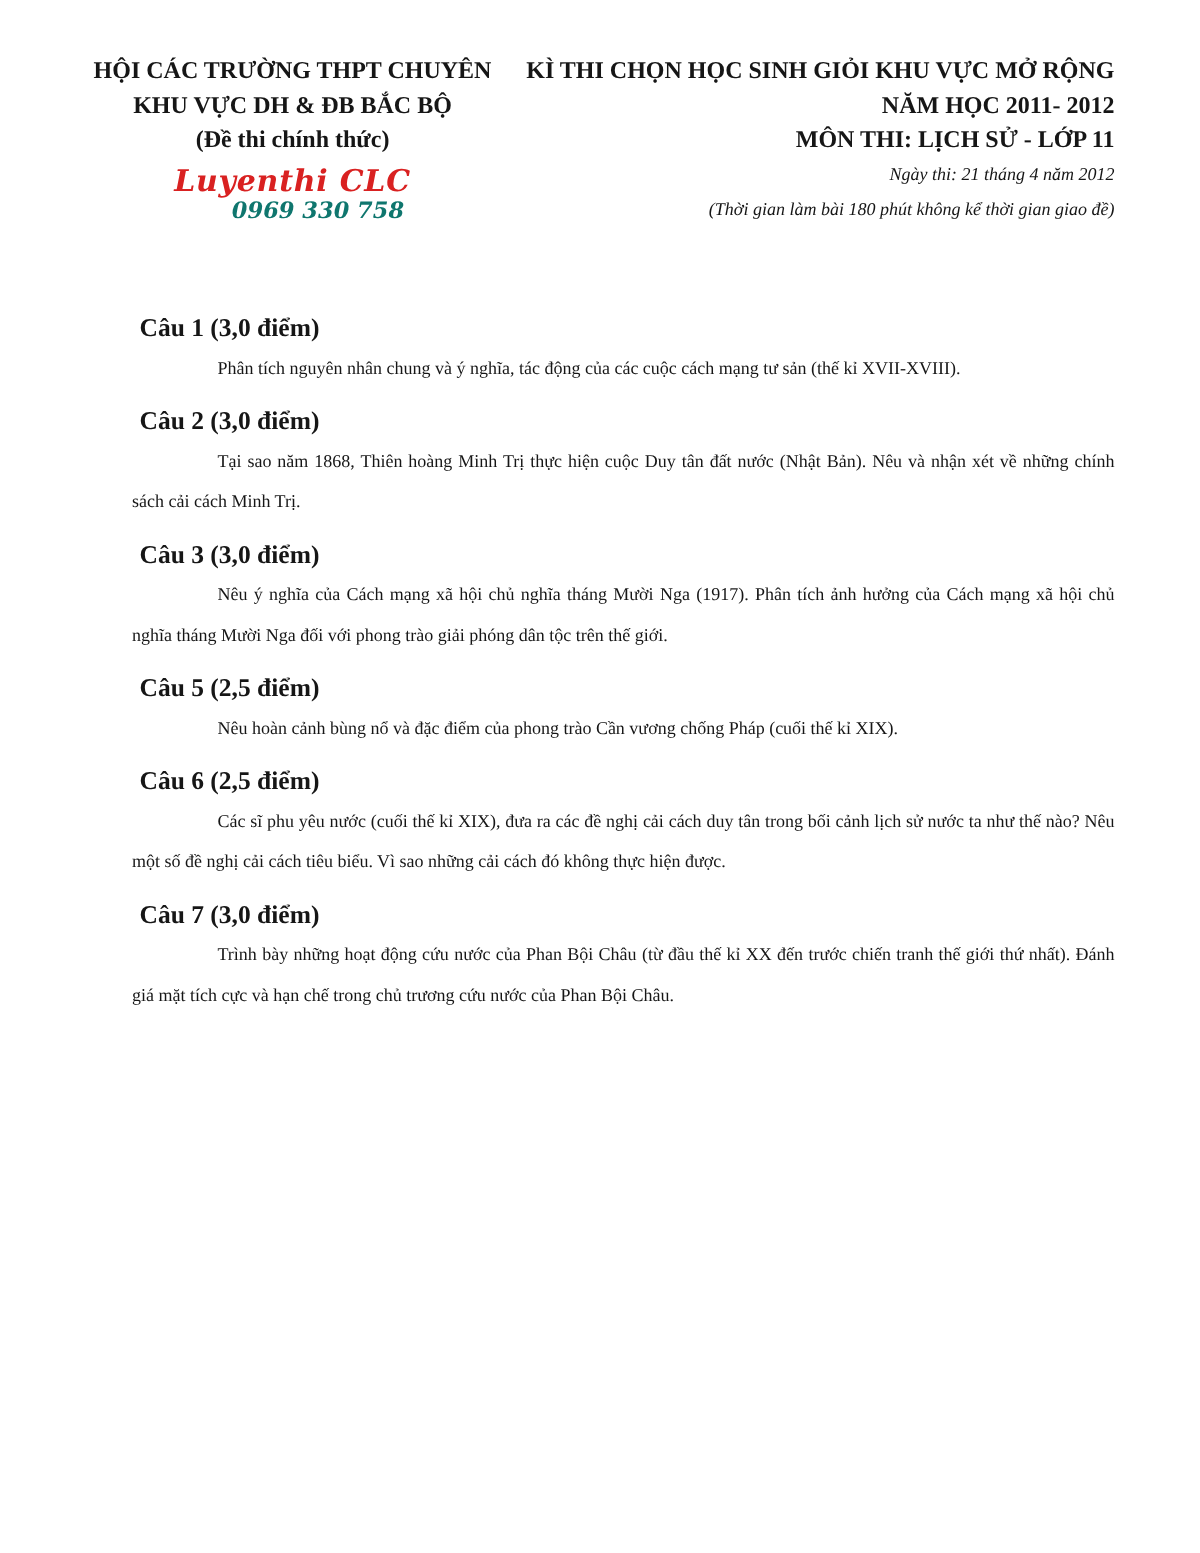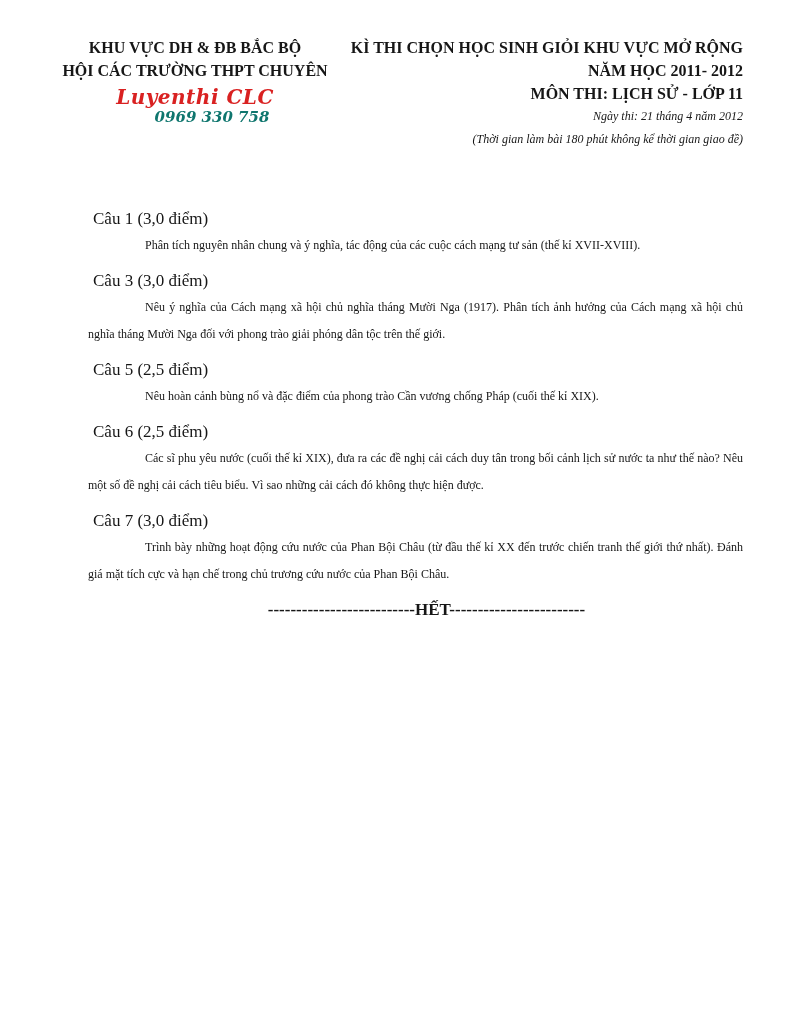--- a/index.html
+++ b/index.html
@@ -38,21 +38,21 @@
       font-size: 15px;
       line-height: 17px;
       padding-left: 34px;
       color: #0f766e;
     }
 
     
     main { margin: 54px 0 0 43px; width: 655px; }
     .q-heading {
       font-size: 17px;
-      font-weight: normal;
+      font-weight: bold;
       line-height: 27px;
       margin: 8px 0 0 5px;
     }
     .q:first-child .q-heading { margin-top: 0; }
     .q-body {
       margin: 0;
       font-size: 12px;
       line-height: 27px;
       text-align: justify;
       text-indent: 57px;
@@ -68,41 +68,46 @@
       font-weight: bold;
     }
   </style>
 </head>
 <body>
 
 <div class="page">
 
   <div class="header">
     <div class="header-left">
+      <div class="h-bold">HỘI CÁC TRƯỜNG THPT CHUYÊN</div>
       <div class="h-bold">KHU VỰC DH &amp; ĐB BẮC BỘ</div>
-      <div class="h-bold">HỘI CÁC TRƯỜNG THPT CHUYÊN</div>
+      <div class="h-bold">(Đề thi chính thức)</div>
       <div class="logo">Luyenthi CLC</div>
       <div class="logo-phone">0969 330 758</div>
     </div>
     <div class="header-right">
       <div class="h-bold">KÌ THI CHỌN HỌC SINH GIỎI KHU VỰC MỞ RỘNG</div>
       <div class="h-bold">NĂM HỌC 2011- 2012</div>
       <div class="h-bold">MÔN THI: LỊCH SỬ - LỚP 11</div>
       <div class="h-italic">Ngày thi: 21 tháng 4 năm 2012</div>
       <div class="h-italic">(Thời gian làm bài 180 phút không kể thời gian giao đề)</div>
     </div>
   </div>
 
   <main>
 
     <section class="q">
       <h2 class="q-heading">Câu 1 (3,0 điểm)</h2>
       <p class="q-body">Phân tích nguyên nhân chung và ý nghĩa, tác động của các cuộc cách mạng tư sản (thế kỉ XVII-XVIII).</p>
     </section>
 
+    <section class="q">
+      <h2 class="q-heading">Câu 2 (3,0 điểm)</h2>
+      <p class="q-body">Tại sao năm 1868, Thiên hoàng Minh Trị thực hiện cuộc Duy tân đất nước (Nhật Bản). Nêu và nhận xét về những chính sách cải cách Minh Trị.</p>
+    </section>
 
     <section class="q">
       <h2 class="q-heading">Câu 3 (3,0 điểm)</h2>
       <p class="q-body">Nêu ý nghĩa của Cách mạng xã hội chủ nghĩa tháng Mười Nga (1917). Phân tích ảnh hưởng của Cách mạng xã hội chủ nghĩa tháng Mười Nga đối với phong trào giải phóng dân tộc trên thế giới.</p>
     </section>
 
 
     <section class="q">
       <h2 class="q-heading">Câu 5 (2,5 điểm)</h2>
       <p class="q-body">Nêu hoàn cảnh bùng nổ và đặc điểm của phong trào Cần vương chống Pháp (cuối thế kỉ XIX).</p>
@@ -111,17 +116,16 @@
     <section class="q">
       <h2 class="q-heading">Câu 6 (2,5 điểm)</h2>
       <p class="q-body">Các sĩ phu yêu nước (cuối thế kỉ XIX), đưa ra các đề nghị cải cách duy tân trong bối cảnh lịch sử nước ta như thế nào? Nêu một số đề nghị cải cách tiêu biểu. Vì sao những cải cách đó không thực hiện được.</p>
     </section>
 
     <section class="q">
       <h2 class="q-heading">Câu 7 (3,0 điểm)</h2>
       <p class="q-body">Trình bày những hoạt động cứu nước của Phan Bội Châu (từ đầu thế kỉ XX đến trước chiến tranh thế giới thứ nhất). Đánh giá mặt tích cực và hạn chế trong chủ trương cứu nước của Phan Bội Châu.</p>
     </section>
 
-    <div class="end-line">--------------------------HẾT------------------------</div>
 
   </main>
 
 </div>
 
 </body></html>

